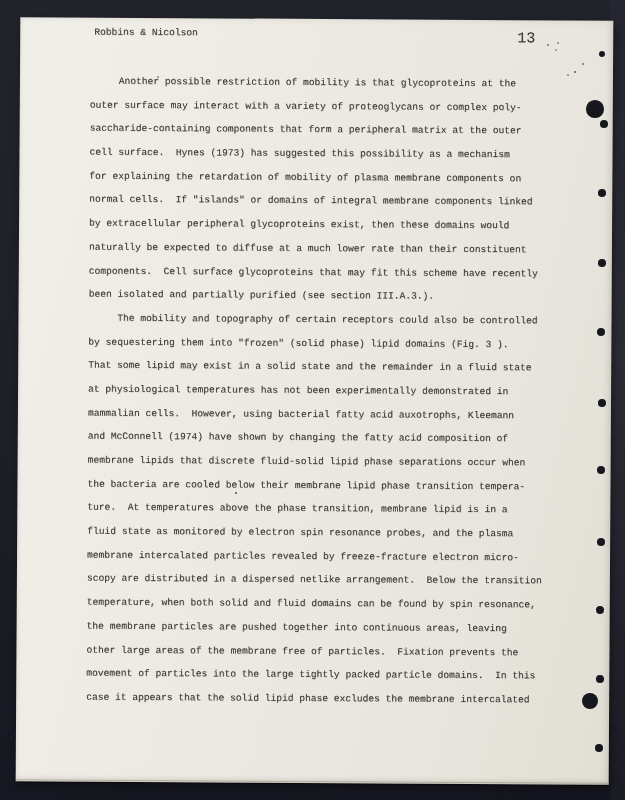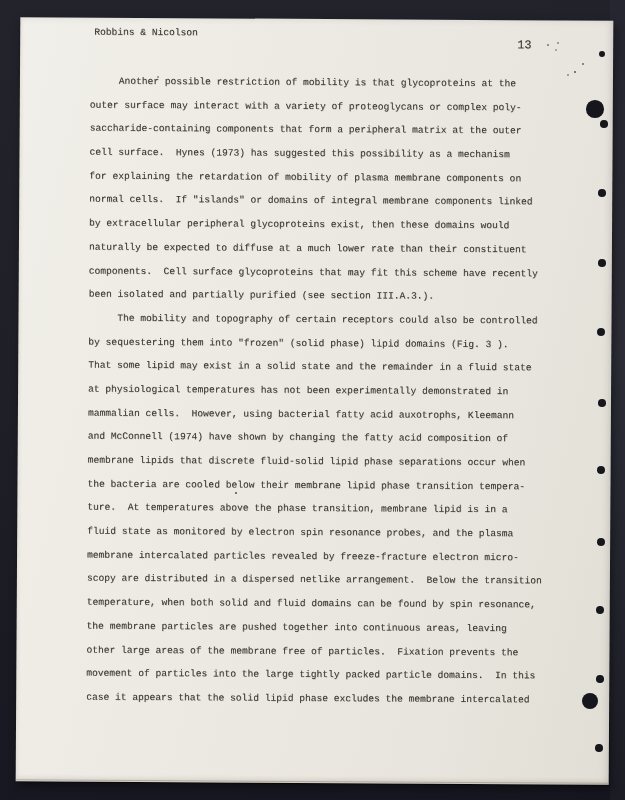--- a/index.html
+++ b/index.html
@@ -30,22 +30,22 @@
   }
   .ink {
     color:var(--ink, #3b3831);
     text-shadow:0.4px 0.4px 0 rgba(59,56,49,0.35);
   }
   .running-head {
     position:absolute; left:74px; top:9px;
     font-size:9.6px; line-height:12px; white-space:pre;
   }
   .page-number {
-    position:absolute; left:497px; top:19px;
-    font-size:12px; line-height:12px; white-space:pre;
+    position:absolute; left:497px; top:13px;
+    font-size:15px; line-height:12px; white-space:pre;
   }
   .body-text {
     position:absolute; left:70px; top:52px; width:480px;
     font-size:9.6px; line-height:23.7px;
   }
   .line { white-space:pre; height:23.7px; }
 
   .artifact-layer { position:absolute; left:0; top:0; width:625px; height:800px; pointer-events:none; }
   .dot-layer, .speck-layer { position:absolute; left:0; top:0; width:100%; height:100%; }
   .dot   { position:absolute; border-radius:50%; background:var(--dot, #16161d); }

